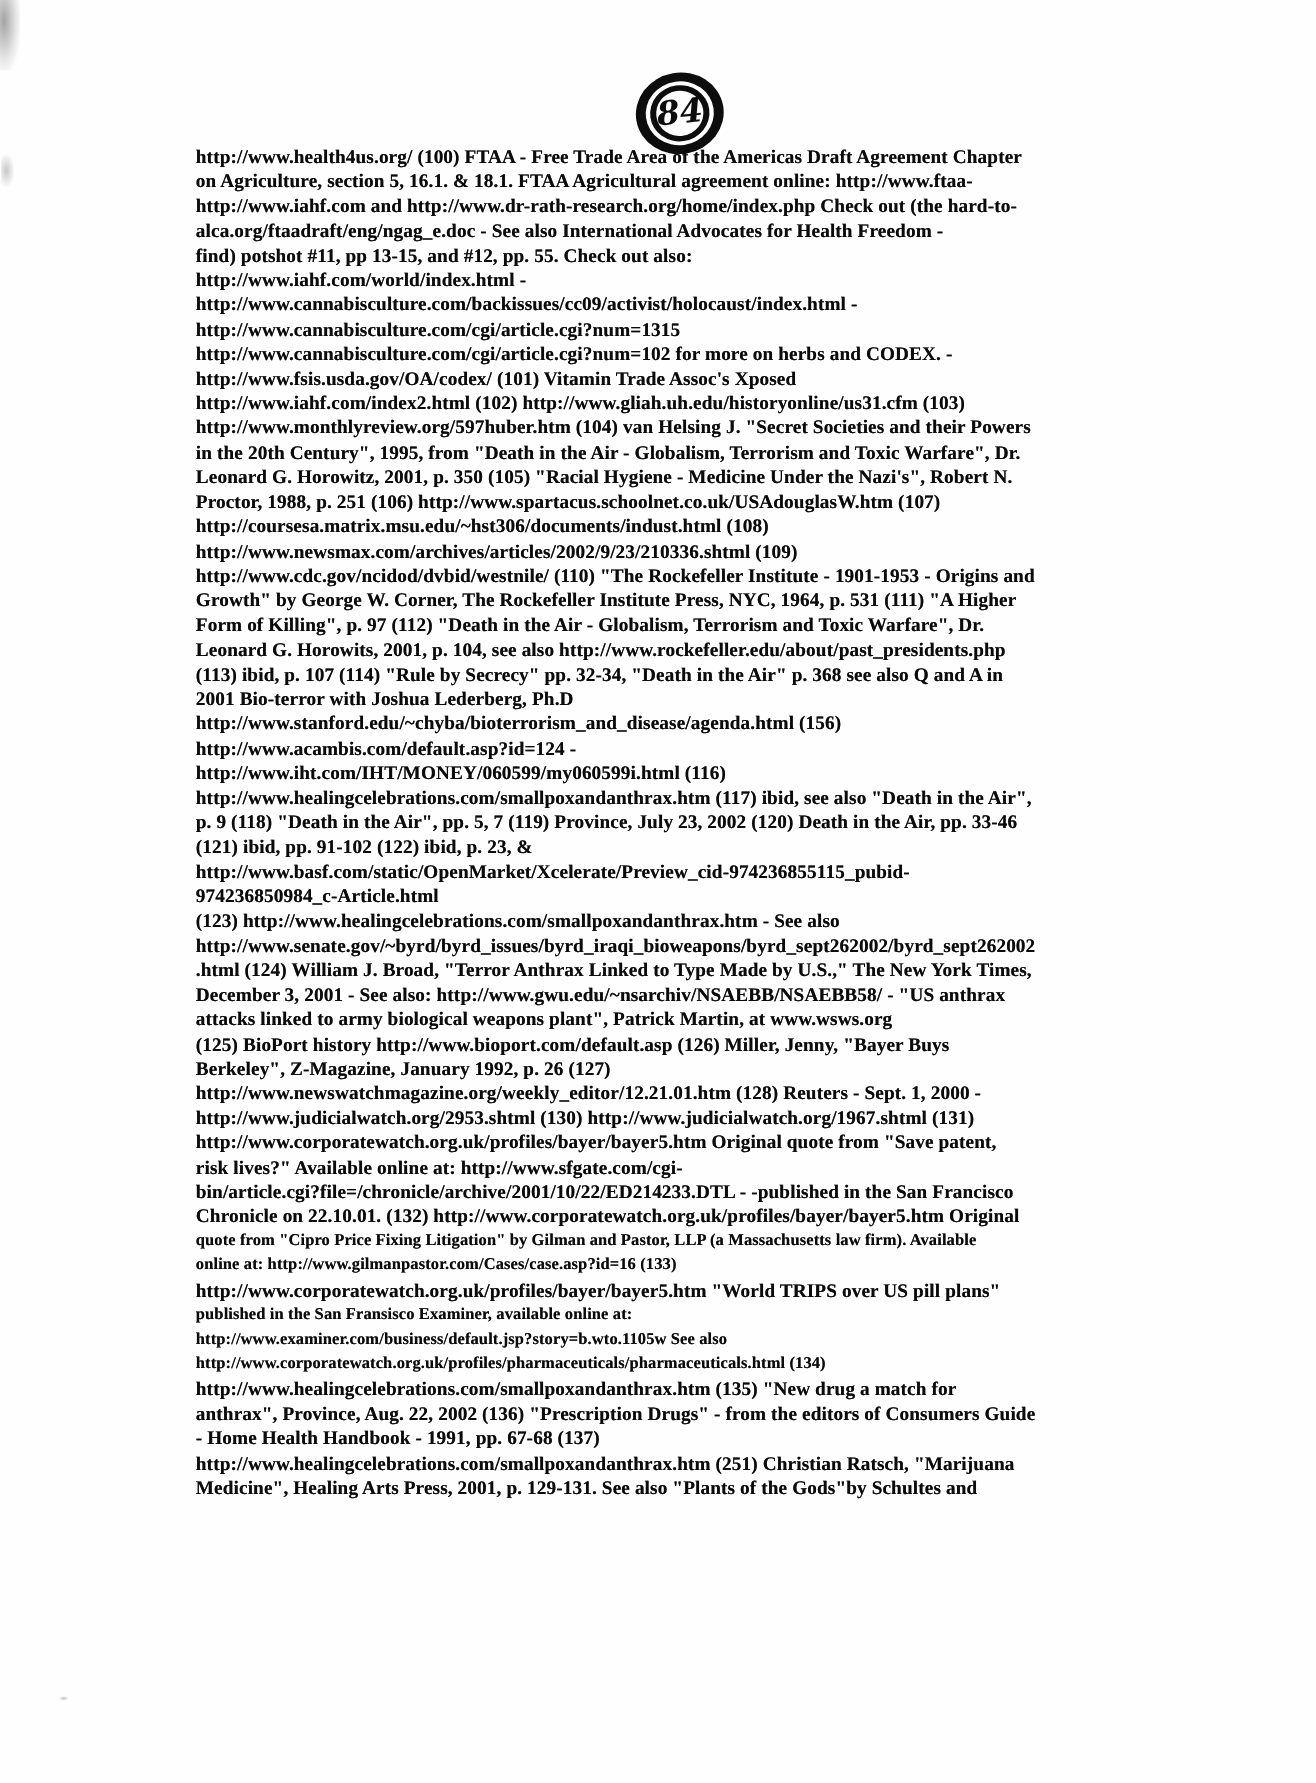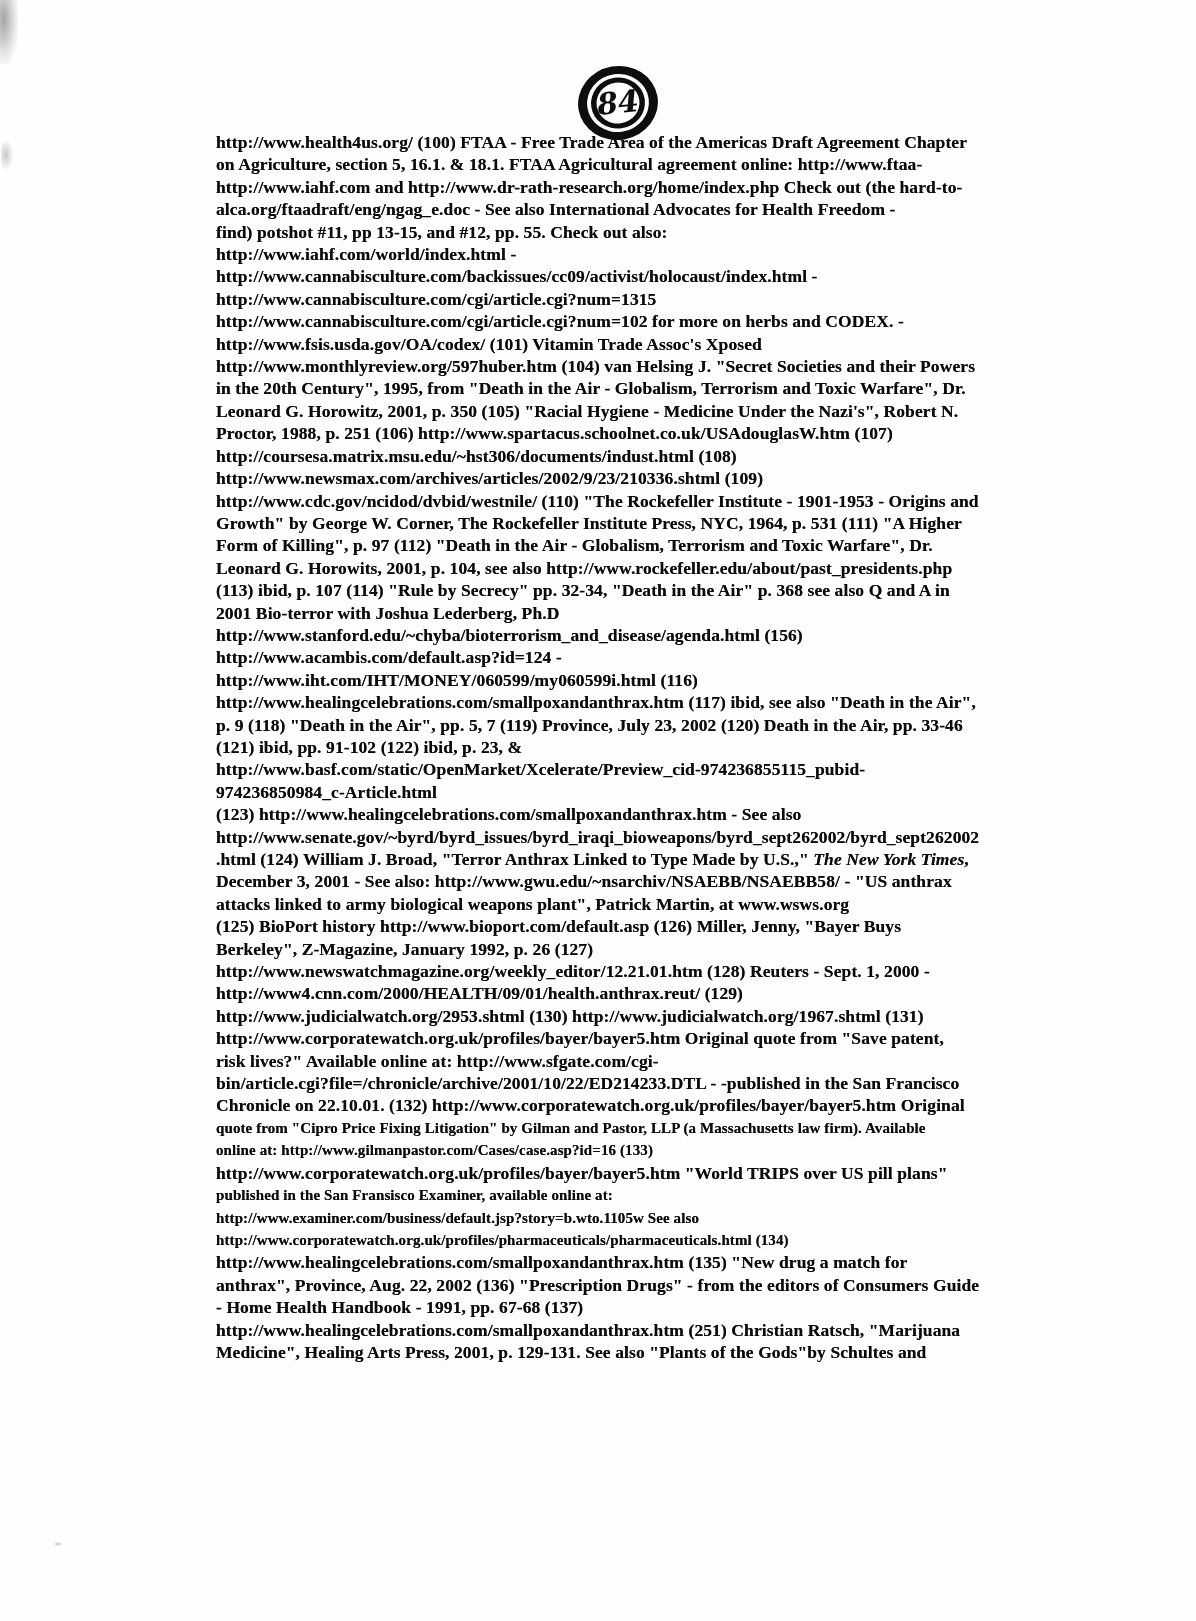--- a/index.html
+++ b/index.html
@@ -35,24 +35,23 @@
     font-weight:700;font-style:italic;
   }
   
   .textblock{
     position:absolute;left:178px;top:131px;width:880px;
   }
   .line{
     font-size:17.5px;line-height:22.4px;font-weight:700;
     white-space:nowrap;letter-spacing:.1px;
     text-shadow:0 0 .5px rgba(0,0,0,.65);
-    margin-left:38px;
   }
   .line.sm{font-size:15px;}
-  .ital{font-style:italic;}
+  .ital{}
 </style>
 </head>
 <body>
 
 <div class="page">
 
   <div class="smudge smudge-1"></div>
   <div class="smudge smudge-2"></div>
   <div class="smudge smudge-3"></div>
 
@@ -70,20 +69,21 @@
       <div class="line">http://www.health4us.org/ (100) FTAA - Free Trade Area of the Americas Draft Agreement Chapter</div>
       <div class="line">on Agriculture, section 5, 16.1. &amp; 18.1. FTAA Agricultural agreement online: http://www.ftaa-</div>
       <div class="line">http://www.iahf.com and http://www.dr-rath-research.org/home/index.php Check out (the hard-to-</div>
       <div class="line">alca.org/ftaadraft/eng/ngag_e.doc - See also International Advocates for Health Freedom -</div>
       <div class="line">find) potshot #11, pp 13-15, and #12, pp. 55. Check out also:</div>
       <div class="line">http://www.iahf.com/world/index.html -</div>
       <div class="line">http://www.cannabisculture.com/backissues/cc09/activist/holocaust/index.html -</div>
       <div class="line">http://www.cannabisculture.com/cgi/article.cgi?num=1315</div>
       <div class="line">http://www.cannabisculture.com/cgi/article.cgi?num=102 for more on herbs and CODEX.  -</div>
       <div class="line">http://www.fsis.usda.gov/OA/codex/ (101) Vitamin Trade Assoc's Xposed</div>
+      <div class="line">http://www.iahf.com/index2.html (102) http://www.gliah.uh.edu/historyonline/us31.cfm (103)</div>
       <div class="line">http://www.monthlyreview.org/597huber.htm (104) van Helsing J. "Secret Societies and their Powers</div>
       <div class="line">in the 20th Century", 1995, from "Death in the Air - Globalism, Terrorism and Toxic Warfare", Dr.</div>
       <div class="line">Leonard G. Horowitz, 2001, p. 350 (105) "Racial Hygiene - Medicine Under the Nazi's", Robert N.</div>
       <div class="line">Proctor, 1988, p. 251 (106) http://www.spartacus.schoolnet.co.uk/USAdouglasW.htm (107)</div>
       <div class="line">http://coursesa.matrix.msu.edu/~hst306/documents/indust.html (108)</div>
       <div class="line">http://www.newsmax.com/archives/articles/2002/9/23/210336.shtml (109)</div>
       <div class="line">http://www.cdc.gov/ncidod/dvbid/westnile/ (110) "The Rockefeller Institute - 1901-1953 - Origins and</div>
       <div class="line">Growth" by George W. Corner, The Rockefeller Institute Press, NYC, 1964, p. 531 (111) "A Higher</div>
       <div class="line">Form of Killing", p. 97  (112) "Death in the Air - Globalism, Terrorism and Toxic Warfare", Dr.</div>
       <div class="line">Leonard G. Horowits, 2001, p. 104, see also http://www.rockefeller.edu/about/past_presidents.php</div>
@@ -98,21 +98,20 @@
       <div class="line">http://www.basf.com/static/OpenMarket/Xcelerate/Preview_cid-974236855115_pubid-</div>
       <div class="line">974236850984_c-Article.html</div>
       <div class="line">(123) http://www.healingcelebrations.com/smallpoxandanthrax.htm - See also</div>
       <div class="line">http://www.senate.gov/~byrd/byrd_issues/byrd_iraqi_bioweapons/byrd_sept262002/byrd_sept262002</div>
       <div class="line"><span>.html (124) William J. Broad, "Terror Anthrax Linked to Type Made by U.S.," </span><span class="ital">The New York Times</span><span>,</span></div>
       <div class="line">December 3, 2001 - See also: http://www.gwu.edu/~nsarchiv/NSAEBB/NSAEBB58/ - "US anthrax</div>
       <div class="line">attacks linked to army biological weapons plant", Patrick Martin, at www.wsws.org</div>
       <div class="line">(125) BioPort history http://www.bioport.com/default.asp (126) Miller, Jenny, "Bayer Buys</div>
       <div class="line">Berkeley", Z-Magazine, January 1992, p. 26 (127)</div>
       <div class="line">http://www.newswatchmagazine.org/weekly_editor/12.21.01.htm (128) Reuters - Sept. 1, 2000 -</div>
-      <div class="line">http://www4.cnn.com/2000/HEALTH/09/01/health.anthrax.reut/ (129)</div>
       <div class="line">http://www.judicialwatch.org/2953.shtml (130) http://www.judicialwatch.org/1967.shtml (131)</div>
       <div class="line">http://www.corporatewatch.org.uk/profiles/bayer/bayer5.htm  Original quote from "Save patent,</div>
       <div class="line">risk lives?" Available online at: http://www.sfgate.com/cgi-</div>
       <div class="line">bin/article.cgi?file=/chronicle/archive/2001/10/22/ED214233.DTL - -published in the San Francisco</div>
       <div class="line">Chronicle on 22.10.01.   (132) http://www.corporatewatch.org.uk/profiles/bayer/bayer5.htm Original</div>
       <div class="line sm">quote from "Cipro Price Fixing Litigation" by Gilman and Pastor, LLP (a Massachusetts law firm). Available</div>
       <div class="line sm">online at: http://www.gilmanpastor.com/Cases/case.asp?id=16 (133)</div>
       <div class="line">http://www.corporatewatch.org.uk/profiles/bayer/bayer5.htm "World TRIPS over US pill plans"</div>
       <div class="line sm">published in the San Fransisco Examiner, available online at:</div>
       <div class="line sm">http://www.examiner.com/business/default.jsp?story=b.wto.1105w See also</div>

